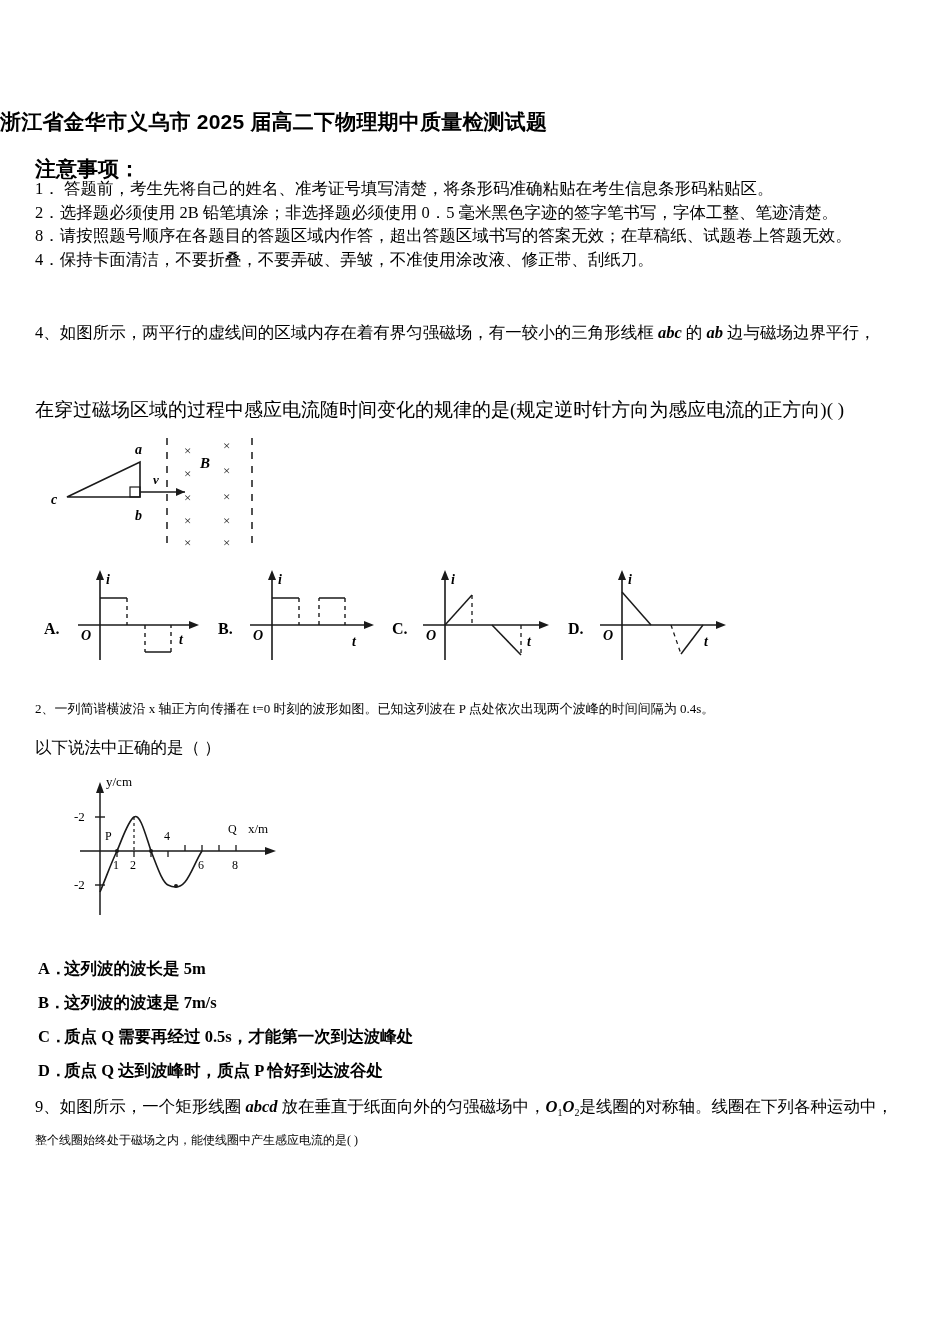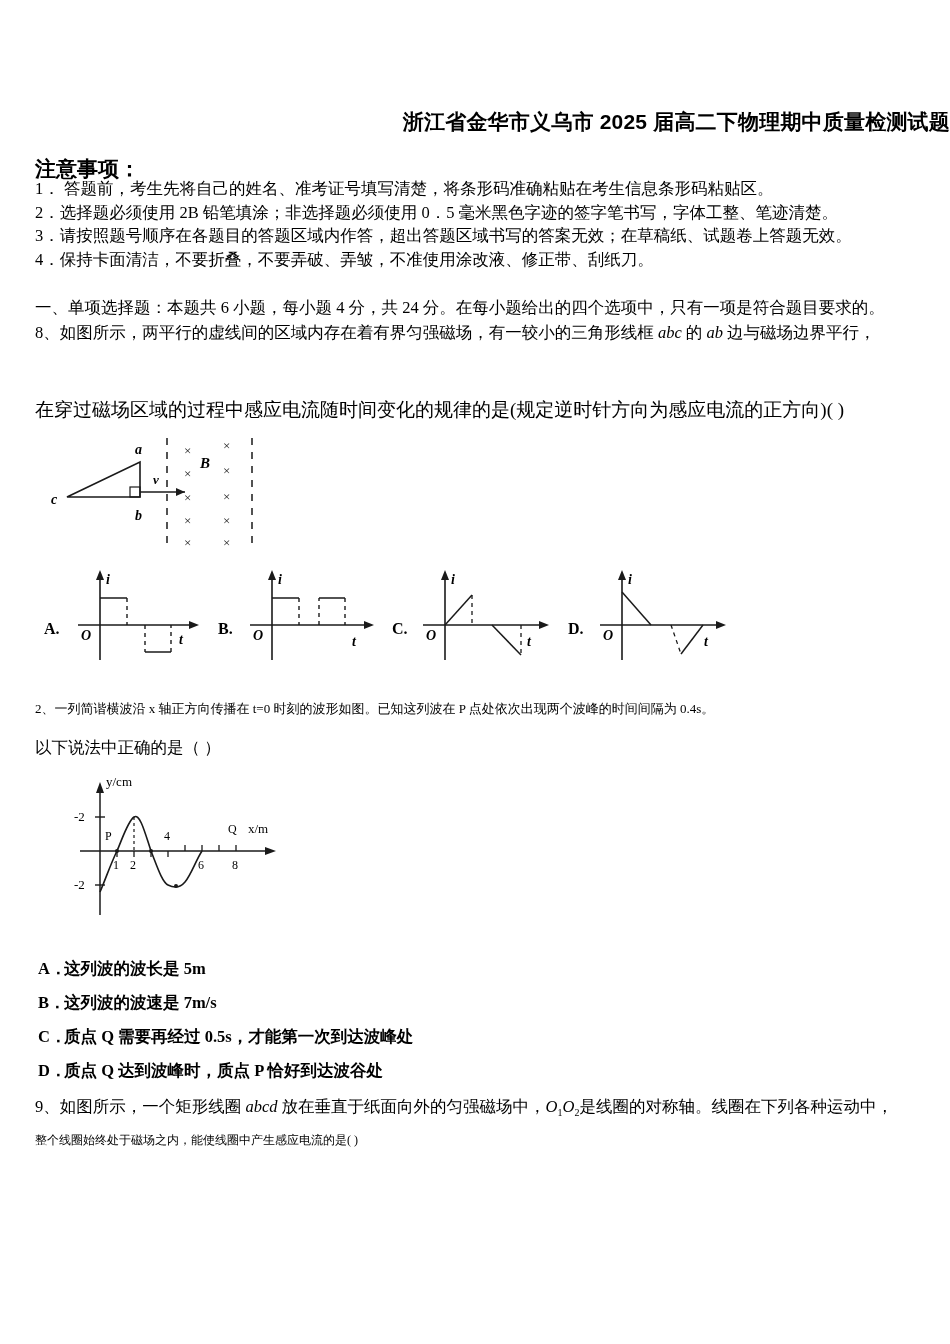--- a/index.html
+++ b/index.html
@@ -20,21 +20,21 @@
     width: 950px;
     height: 1344px;
     padding: 0;
     box-sizing: border-box;
   }
   .doc-title {
     position: absolute;
     left: 0;
     top: 108px;
     width: 950px;
-    text-align: right;
+    text-align: left;
     font-family: "Liberation Sans", "DejaVu Sans", sans-serif;
     font-weight: bold;
     font-size: 21px;
     letter-spacing: 0.2px;
   }
   .notice-head {
     position: absolute;
     left: 35px;
     top: 155px;
     font-size: 21px;
@@ -74,21 +74,21 @@
   }
   .q1-l3 {
     position: absolute;
     left: 35px;
     top: 397px;
     font-size: 19px;
     white-space: nowrap;
   }
   .ital {
     font-style: italic;
-    font-weight: normal;
+    font-weight: bold;
     text-align: center;
   }
   .fig-triangle {
     position: absolute;
     left: 45px;
     top: 432px;
   }
   .fig-options {
     position: absolute;
     left: 40px;
@@ -153,27 +153,26 @@
 
 <div class="page">
 
   <div class="doc-title">浙江省金华市义乌市 2025 届高二下物理期中质量检测试题</div>
 
   <div class="notice-head">注意事项：</div>
 
   <div class="notice-list">
     <div class="notice-line">1．  答题前，考生先将自己的姓名、准考证号填写清楚，将条形码准确粘贴在考生信息条形码粘贴区。</div>
     <div class="notice-line">2．选择题必须使用 2B 铅笔填涂；非选择题必须使用 0．5 毫米黑色字迹的签字笔书写，字体工整、笔迹清楚。</div>
-    <div class="notice-line">3．请按照题号顺序在各题目的答题区域内作答，超出答题区域书写的答案无效；在草稿纸、试题卷上答题无效。</div>
+    <div class="notice-line">8．请按照题号顺序在各题目的答题区域内作答，超出答题区域书写的答案无效；在草稿纸、试题卷上答题无效。</div>
     <div class="notice-line">4．保持卡面清洁，不要折叠，不要弄破、弄皱，不准使用涂改液、修正带、刮纸刀。</div>
   </div>
 
-  <div class="section-head">一、单项选择题：本题共 6 小题，每小题 4 分，共 24 分。在每小题给出的四个选项中，只有一项是符合题目要求的。</div>
-
-  <div class="q1-l1"><span>8、如图所示，两平行的虚线间的区域内存在着有界匀强磁场，有一较小的三角形线框 </span><span class="ital">abc</span><span> 的 </span><span class="ital">ab</span><span> 边与磁场边界平行，</span></div>
+
+  <div class="q1-l1"><span>4、如图所示，两平行的虚线间的区域内存在着有界匀强磁场，有一较小的三角形线框 </span><span class="ital">abc</span><span> 的 </span><span class="ital">ab</span><span> 边与磁场边界平行，</span></div>
 
 
   <div class="q1-l3">在穿过磁场区域的过程中感应电流随时间变化的规律的是(规定逆时针方向为感应电流的正方向)(    )</div>
 
   <div class="fig-triangle">
     <svg width="250" height="120" viewBox="0 0 250 120">
 
       <polygon points="22,65 95,30 95,65" fill="none" stroke="#1a1a1a" stroke-width="1.6"></polygon>
 
       <rect x="85" y="55" width="10" height="10" fill="none" stroke="#1a1a1a" stroke-width="1.2"></rect>

